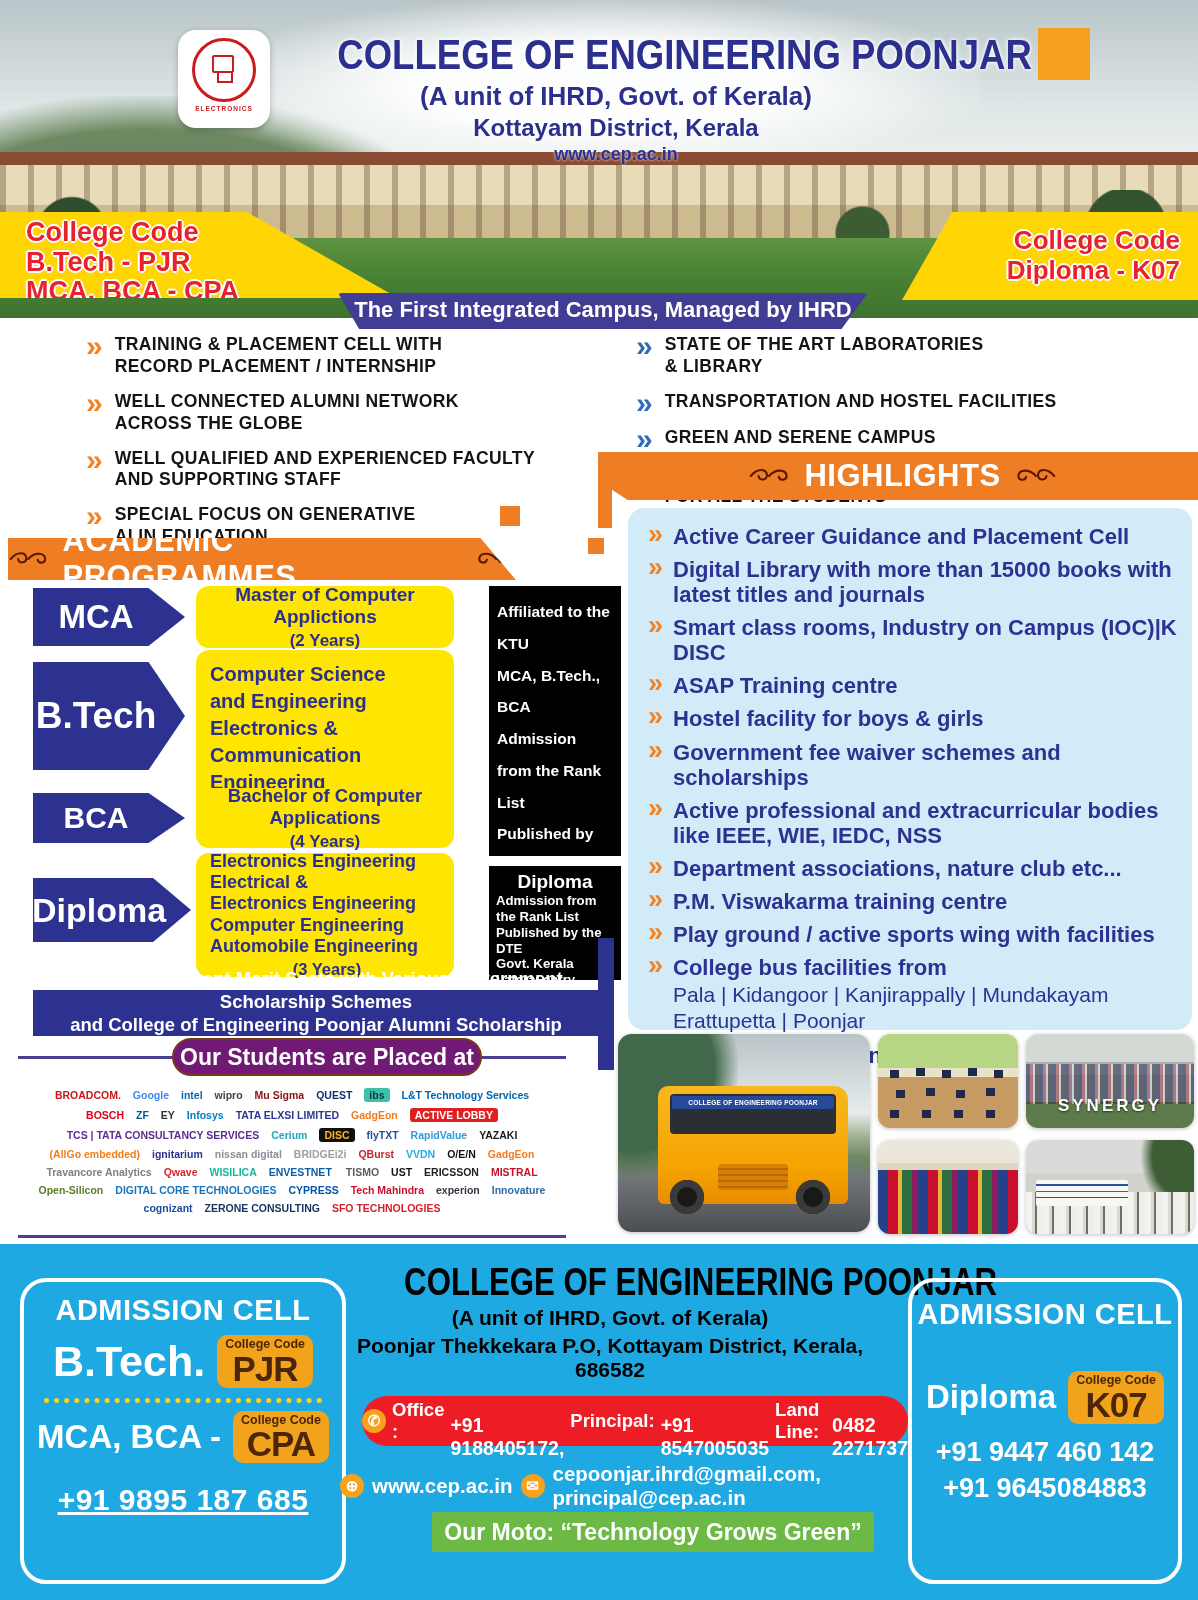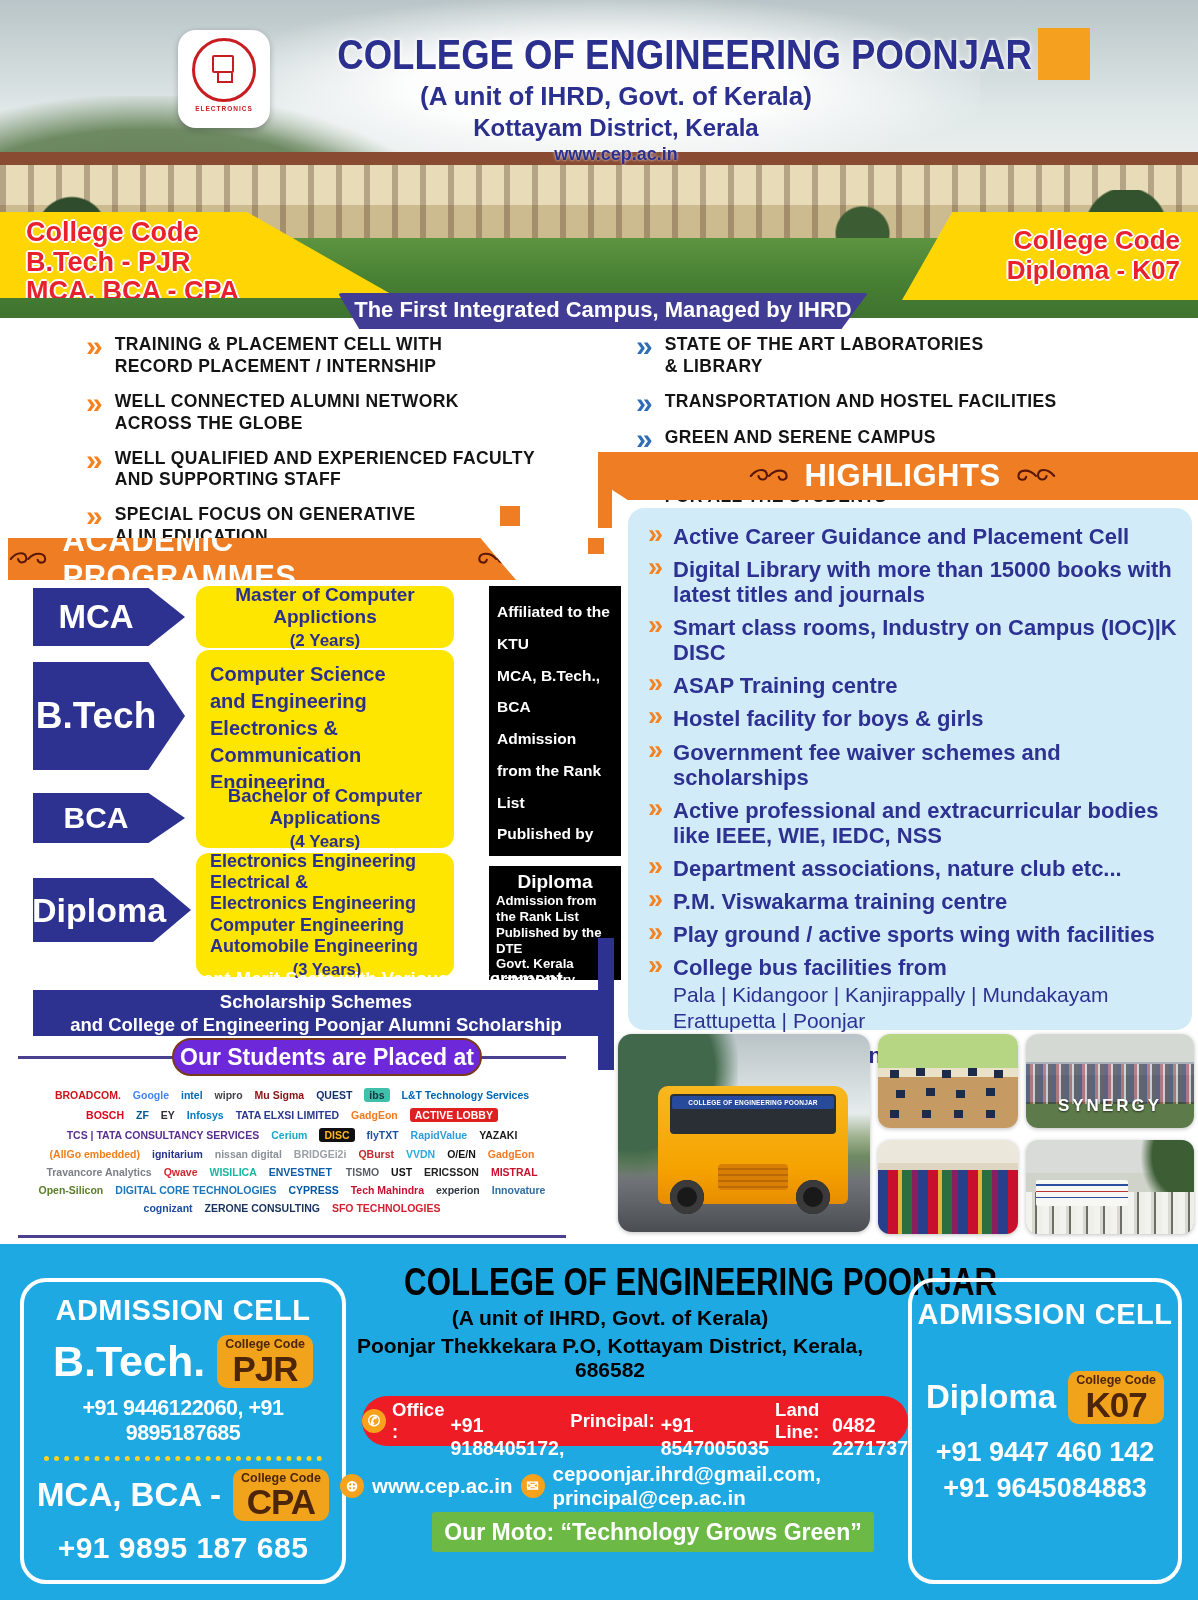--- a/index.html
+++ b/index.html
@@ -104,21 +104,21 @@
   
   #hl-panel{position:absolute;left:628px;top:508px;width:564px;height:522px;background:#d2ebf8;
      border-radius:16px;box-sizing:border-box;padding:16px 10px 6px 20px;}
   .hl-item{display:flex;align-items:flex-start;margin-bottom:8px;}
   .hl-item .chev{color:#f58220;font-size:27px;margin-right:10px;margin-top:0;}
   .hl-text{font-size:22px;font-weight:800;color:#2c3192;line-height:1.14;}
   .hl-sub{font-size:21px;font-weight:500;color:#2c3192;line-height:1.25;white-space:pre-line;margin-top:2px;}
   
   #placed-box{position:absolute;left:18px;top:1056px;width:548px;height:182px;background:#fff;
      border-top:3px solid #4b3f90;border-bottom:3px solid #4b3f90;box-sizing:border-box;padding:26px 6px 4px 6px;}
-  #placed-banner{position:absolute;left:172px;top:1038px;width:310px;height:38px;background:#6d28d9;
+  #placed-banner{position:absolute;left:172px;top:1038px;width:310px;height:38px;background:#701a75;
      border-radius:19px;border:2px solid #7a3a1a;color:#fff;font-size:23px;font-weight:800;
      text-align:center;line-height:35px;box-sizing:border-box;}
   #logo-wall{display:flex;flex-wrap:wrap;align-items:center;justify-content:center;}
   .logo{font-size:10.5px;font-weight:bold;margin:3px 6px;white-space:nowrap;}
   .badge-logo{padding:1px 5px;border-radius:3px;}
   
   .photo{position:absolute;border-radius:14px;overflow:hidden;box-shadow:0 1px 4px rgba(0,0,0,.25);}
   #ph-bus{left:618px;top:1034px;width:252px;height:198px;
      background:linear-gradient(180deg,#b9c3c7 0%,#e6ecec 40%,#9fb28f 52%,#6f8a63 62%,#707377 74%,#4a4d52 100%);}
   #ph-bus .mount{position:absolute;left:-30px;top:-10px;width:150px;height:150px;
@@ -165,21 +165,21 @@
   #cell-right{left:908px;top:34px;width:274px;height:306px;padding-top:16px;}
   .cell-title{font-size:29px;font-weight:800;letter-spacing:.5px;}
   .prog-row{display:flex;align-items:center;justify-content:center;gap:12px;margin-top:8px;}
   .prog-name-big{font-size:43px;font-weight:900;}
   .prog-name-med{font-size:33px;font-weight:900;}
   .code-badge{background:#f2a31c;border-radius:10px;padding:3px 8px 2px;color:#4d2509;line-height:1;}
   .code-badge .lbl{display:block;font-size:12.5px;font-weight:800;}
   .code-badge .code{display:block;font-size:35px;font-weight:900;letter-spacing:-1px;}
   .cell-phones{font-size:21.5px;font-weight:900;margin-top:8px;letter-spacing:-.5px;}
   .dotted-div{width:278px;margin:10px auto 2px;border-top:5px dotted #ffd41e;}
-  .cell-phone-big{font-size:30px;font-weight:900;margin-top:10px;letter-spacing:.5px;}
+  .cell-phone-big{font-size:30px;font-weight:900;margin-top:20px;letter-spacing:.5px;text-decoration:underline;}
   #cell-right .cell-phones2{font-size:27px;font-weight:900;margin-top:10px;line-height:1.35;}
   #f-center{position:absolute;left:330px;top:16px;width:560px;text-align:center;color:#000;}
   #f-center .t1{display:inline-block;white-space:nowrap;font-size:39px;font-weight:900;transform:scaleX(.8);transform-origin:center;}
   #f-center .t2{font-size:21px;font-weight:800;margin-top:2px;}
   #f-center .t3{font-size:21px;font-weight:800;margin-top:4px;}
   #contact-pill{position:absolute;left:362px;top:152px;width:546px;height:50px;background:#ee1c25;border-radius:26px;
      display:flex;align-items:center;justify-content:center;gap:6px;color:#fff;}
   #contact-pill .seg-l{font-size:18.5px;font-weight:700;}
   #contact-pill .seg-p{font-size:19.5px;font-weight:900;margin-top:32px;}
   .mini-icon{display:inline-flex;align-items:center;justify-content:center;width:24px;height:24px;border-radius:50%;
@@ -599,21 +599,20 @@
 
     <div id="cell-left" class="cell-box">
       <div class="cell-title">ADMISSION CELL</div>
       <div class="prog-row">
         <span class="prog-name-big">B.Tech.</span>
         <span class="code-badge">
           <span class="lbl">College Code</span>
           <span class="code">PJR</span>
         </span>
       </div>
-      <div class="cell-phones">+91 9446122060, +91 9895187685</div>
       <div class="dotted-div"></div>
       <div class="prog-row">
         <span class="prog-name-med">MCA, BCA -</span>
         <span class="code-badge">
           <span class="lbl">College Code</span>
           <span class="code">CPA</span>
         </span>
       </div>
       <div class="cell-phone-big">+91 9895 187 685</div>
     </div>

